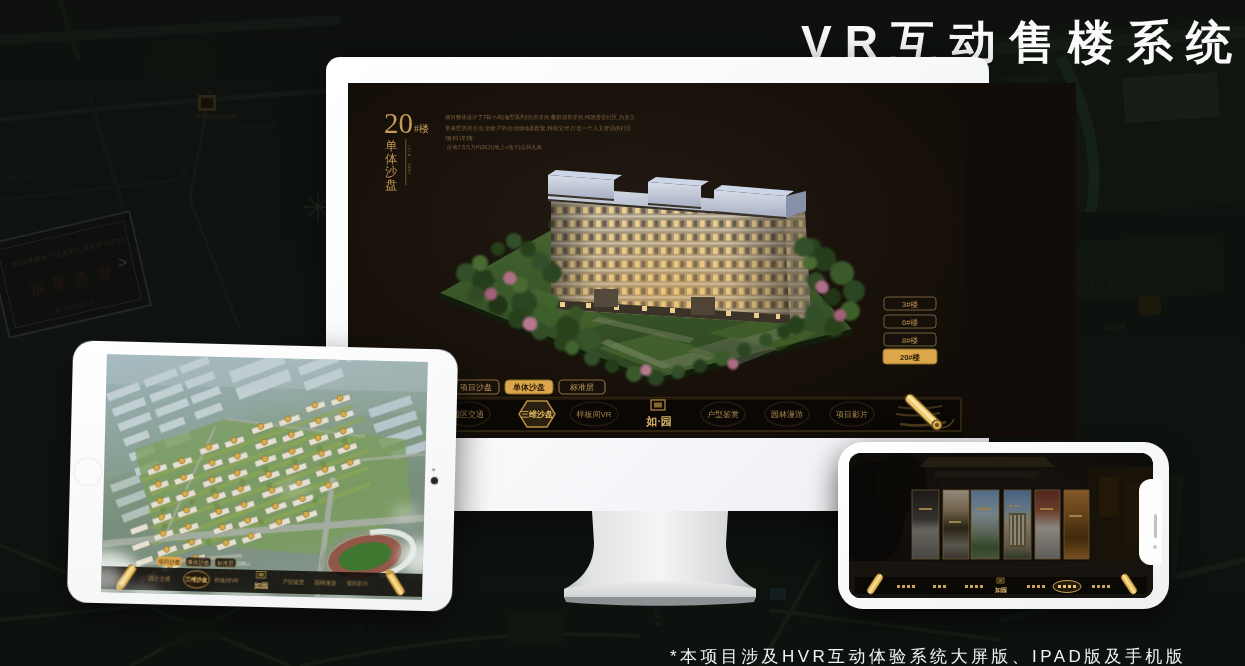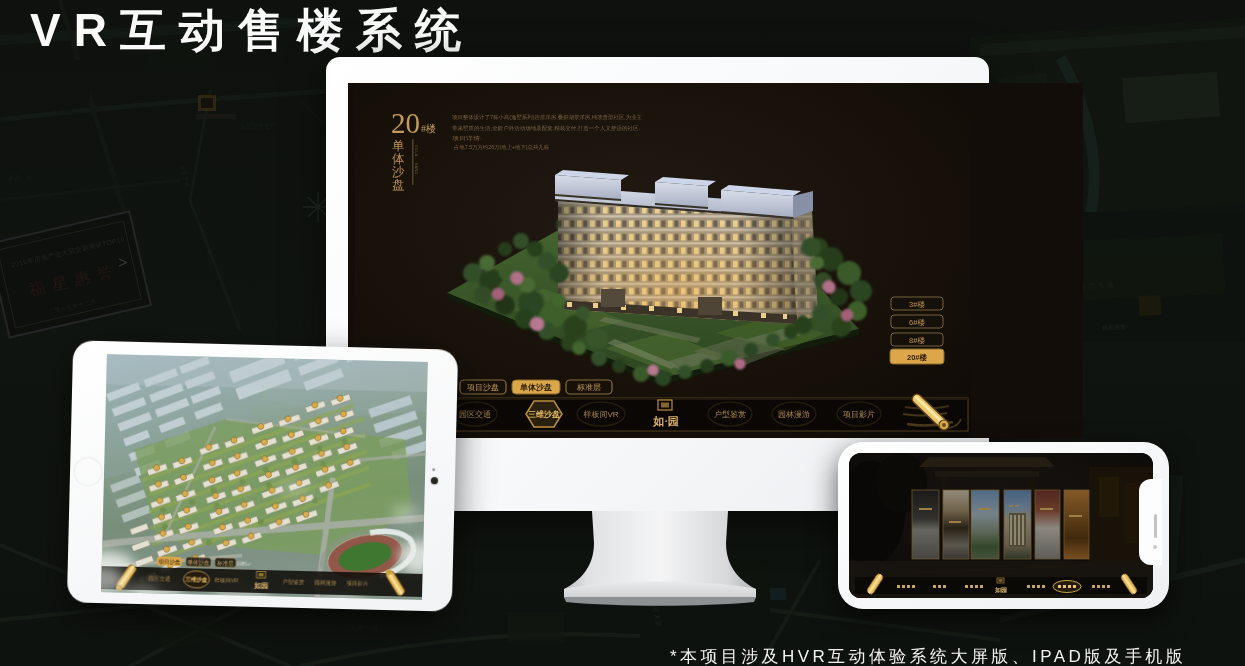--- a/index.html
+++ b/index.html
@@ -94,21 +94,21 @@
     <rect x="160" y="620" width="60" height="24" fill="#11160f" transform="rotate(-10 190 632)"></rect>
     <rect x="330" y="590" width="50" height="30" fill="#10150f"></rect>
     <rect x="508" y="612" width="56" height="30" fill="#121711"></rect>
     <rect x="700" y="560" width="70" height="36" fill="#10150f" transform="rotate(6 735 578)"></rect>
     <rect x="770" y="588" width="16" height="12" fill="#1d2f38" opacity="0.6"></rect>
     <text x="652" y="600" font-size="7" fill="#222a22" transform="rotate(80 652 600)">光谷大道</text>
     <text x="350" y="630" font-size="7" fill="#1f261f">九峰一路</text>
   </g>
 </svg>
 
-<div class="abs" style="left:0;top:0px;width:1245px;text-align:left;text-indent:30px;">
+<div class="abs" style="left:0;top:12px;width:1245px;text-align:right;text-indent:30px;">
   <span style="font-size:46px;font-weight:bold;color:#fafafa;letter-spacing:13px;
         font-family:'Liberation Sans',sans-serif;">VR互动售楼系统</span>
 </div>
 
 <div class="abs" style="left:326px;top:57px;width:663px;height:454px;border-radius:14px;
      background:linear-gradient(135deg,#ffffff 0%,#f7f8fa 55%,#eceef1 100%);
      box-shadow:0 12px 40px rgba(0,0,0,0.55);"></div>
 
 <svg class="abs" style="left:540px;top:505px;" width="240" height="110" viewBox="0 0 240 110">
   <defs>
@@ -123,21 +123,21 @@
       <stop offset="0" stop-color="#e9eaec"></stop>
       <stop offset="0.7" stop-color="#d2d4d6"></stop>
       <stop offset="1" stop-color="#9fa2a5"></stop>
     </linearGradient>
   </defs>
   <path d="M52,6 L188,6 L186,38 C186,62 200,76 216,84 L216,92 L24,92 L24,84 C40,76 54,62 54,38 Z" fill="url(#standg)"></path>
   <path d="M24,84 C70,74 170,74 216,84 L216,93 C160,99 80,99 24,93 Z" fill="url(#baseg)"></path>
   <path d="M24,92 L216,92 L214,97 C160,102 80,102 26,97 Z" fill="#8e9194"></path>
 </svg>
 
-<div class="abs" style="left:348px;top:83px;width:728px;height:355px;background:#120d08;overflow:hidden;padding-left:7px;">
+<div class="abs" style="left:348px;top:83px;width:728px;height:355px;background:#120d08;overflow:hidden;">
 <svg width="616" height="355" viewBox="0 0 616 355">
   <defs>
     <radialGradient id="scrbg" cx="0.45" cy="0.4" r="0.85">
       <stop offset="0" stop-color="#221a12"></stop>
       <stop offset="0.6" stop-color="#161009"></stop>
       <stop offset="1" stop-color="#0c0906"></stop>
     </radialGradient>
   </defs>
   <rect x="0" y="0" width="616" height="355" fill="url(#scrbg)"></rect>
 

